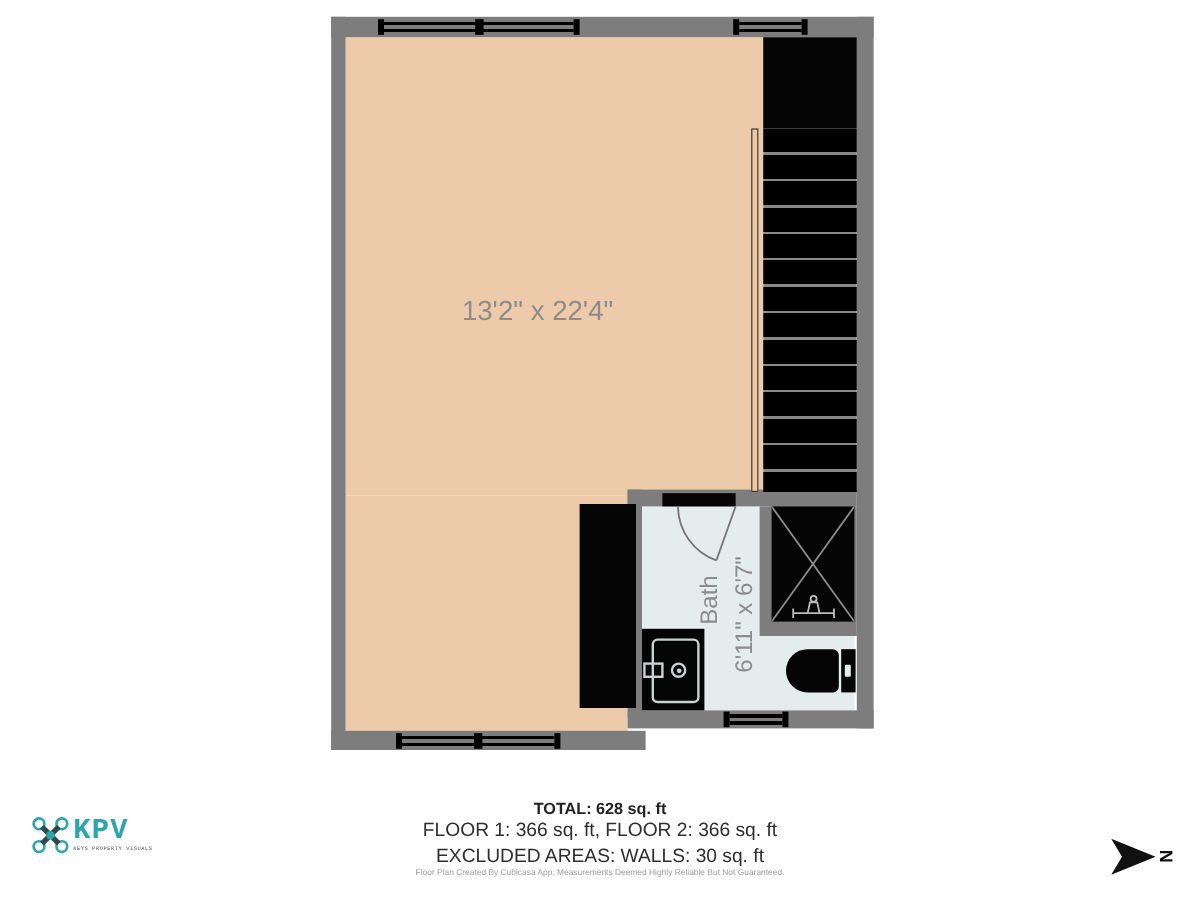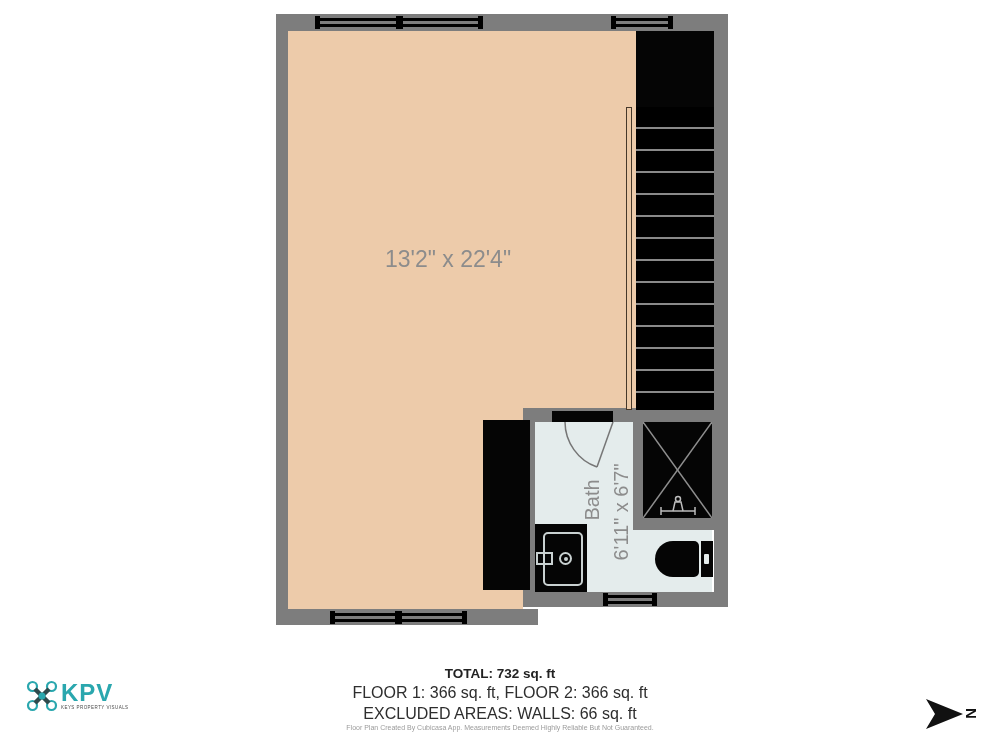--- a/index.html
+++ b/index.html
@@ -73,21 +73,21 @@
 
   
   .footer{position:absolute;left:0;top:666px;width:100%;text-align:center;color:#2e2e2e;}
   .footer .total{font-size:13.5px;font-weight:bold;color:#222;}
   .footer .line{font-size:16px;margin-top:3px;}
   .disclaimer{position:absolute;left:0;top:724px;width:100%;text-align:center;
     font-size:7px;color:#9b9b9b;}
 
   
   .brand{position:absolute;left:26px;top:680px;display:flex;align-items:center;gap:3px;}
-  .brand-text{display:flex;flex-direction:column;}
+  .brand-text{display:flex;flex-direction:column;font-family:Liberation Mono, monospace;}
   .brand-name{color:var(--brandTeal,#2aa7ae);font-weight:bold;font-size:24px;line-height:22px;letter-spacing:1px;}
   .brand-tagline{font-size:4.5px;color:#4a4a4a;letter-spacing:0.45px;margin-top:1px;}
 
   
   .compass{position:absolute;left:926px;top:698px;width:60px;height:36px;}
   .compass-label{position:absolute;left:40px;top:7px;font-size:15px;font-weight:600;color:#111;
     transform:rotate(90deg);}
 </style>
 </head>
 <body>
@@ -148,23 +148,23 @@
   <div class="black toilet-tank"></div>
   <div class="toilet-button"></div>
 
   <div class="room-label bedroom-label">
     <div>13'2" x 22'4"</div>
   </div>
   <div class="vlabel bath-name">Bath</div>
   <div class="vlabel bath-dim">6'11" x 6'7"</div>
 
   <div class="footer">
-    <div class="total">TOTAL: 732 sq. ft</div>
+    <div class="total">TOTAL: 628 sq. ft</div>
     <div class="line">FLOOR 1: 366 sq. ft, FLOOR 2: 366 sq. ft</div>
-    <div class="line">EXCLUDED AREAS: WALLS: 66 sq. ft</div>
+    <div class="line">EXCLUDED AREAS: WALLS: 30 sq. ft</div>
   </div>
   <div class="disclaimer">Floor Plan Created By Cubicasa App. Measurements Deemed Highly Reliable But Not Guaranteed.</div>
 
   <div class="brand">
     <svg width="32" height="32" viewBox="0 0 32 32">
       <g stroke="#2aa7ae" stroke-width="2.2" fill="none">
         <circle cx="6.5" cy="6.5" r="4.5"></circle>
         <circle cx="25.5" cy="6.5" r="4.5"></circle>
         <circle cx="6.5" cy="25.5" r="4.5"></circle>
         <circle cx="25.5" cy="25.5" r="4.5"></circle>

